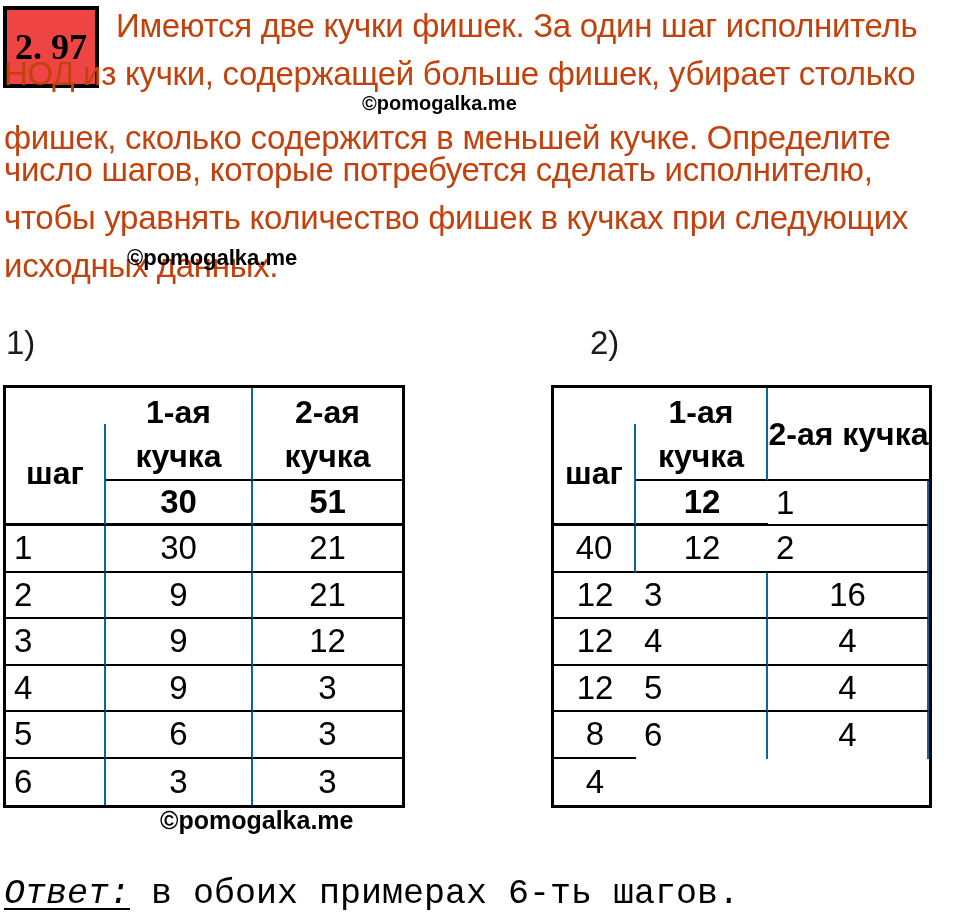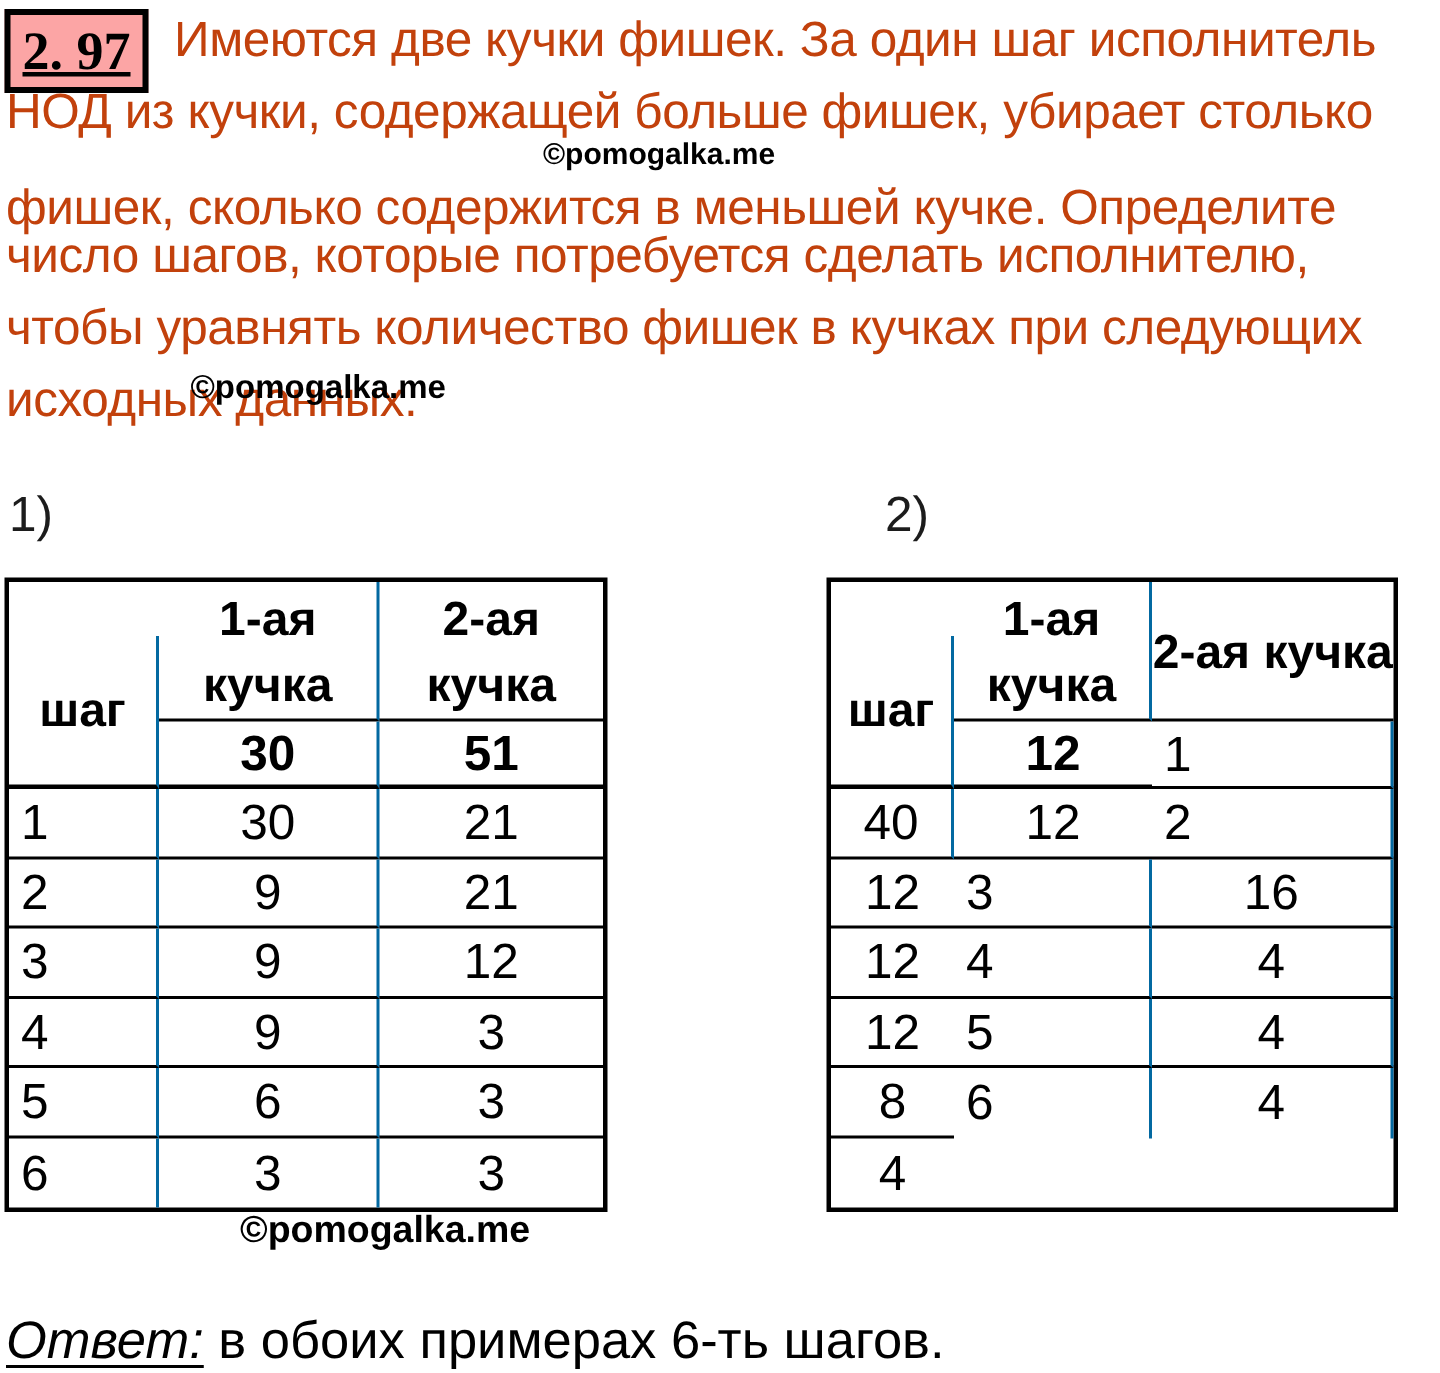--- a/index.html
+++ b/index.html
@@ -10,28 +10,27 @@
     background: #ffffff;
     font-family: "Liberation Sans", sans-serif;
     overflow: hidden;
   }
 
   
   #problem-box {
     position: absolute;
     left: 3px; top: 6px;
     border: 4px solid #000;
-    padding: 3px 8px;
+    padding: 16px 8px;
     font-family: "Liberation Serif", serif;
     font-weight: bold;
     font-size: 36px;
     line-height: 42px;
     color: #000;
-    background: #fca5a5;
-    text-decoration: underline;
+    background: #ef4444;
   }
 
   
   .ptext-line {
     position: absolute;
     left: 4px;
     white-space: nowrap;
     font-size: 33px;
     letter-spacing: -0.3px;
     color: #c2410c;
@@ -112,20 +111,21 @@
   .cell.step { padding-left: 8px; justify-content: flex-start; }
   .cell.val  { justify-content: center; }
 
   
   #answer {
     position: absolute;
     left: 4px; top: 874px;
     font-size: 35px;
     color: #000;
     white-space: nowrap;
+    font-family: Liberation Mono, monospace;
   }
   #answer .answer-label {
     font-style: italic;
     text-decoration: underline;
     text-underline-offset: 5px;
     text-decoration-thickness: 2px;
   }
 </style>
 </head>
 <body>

